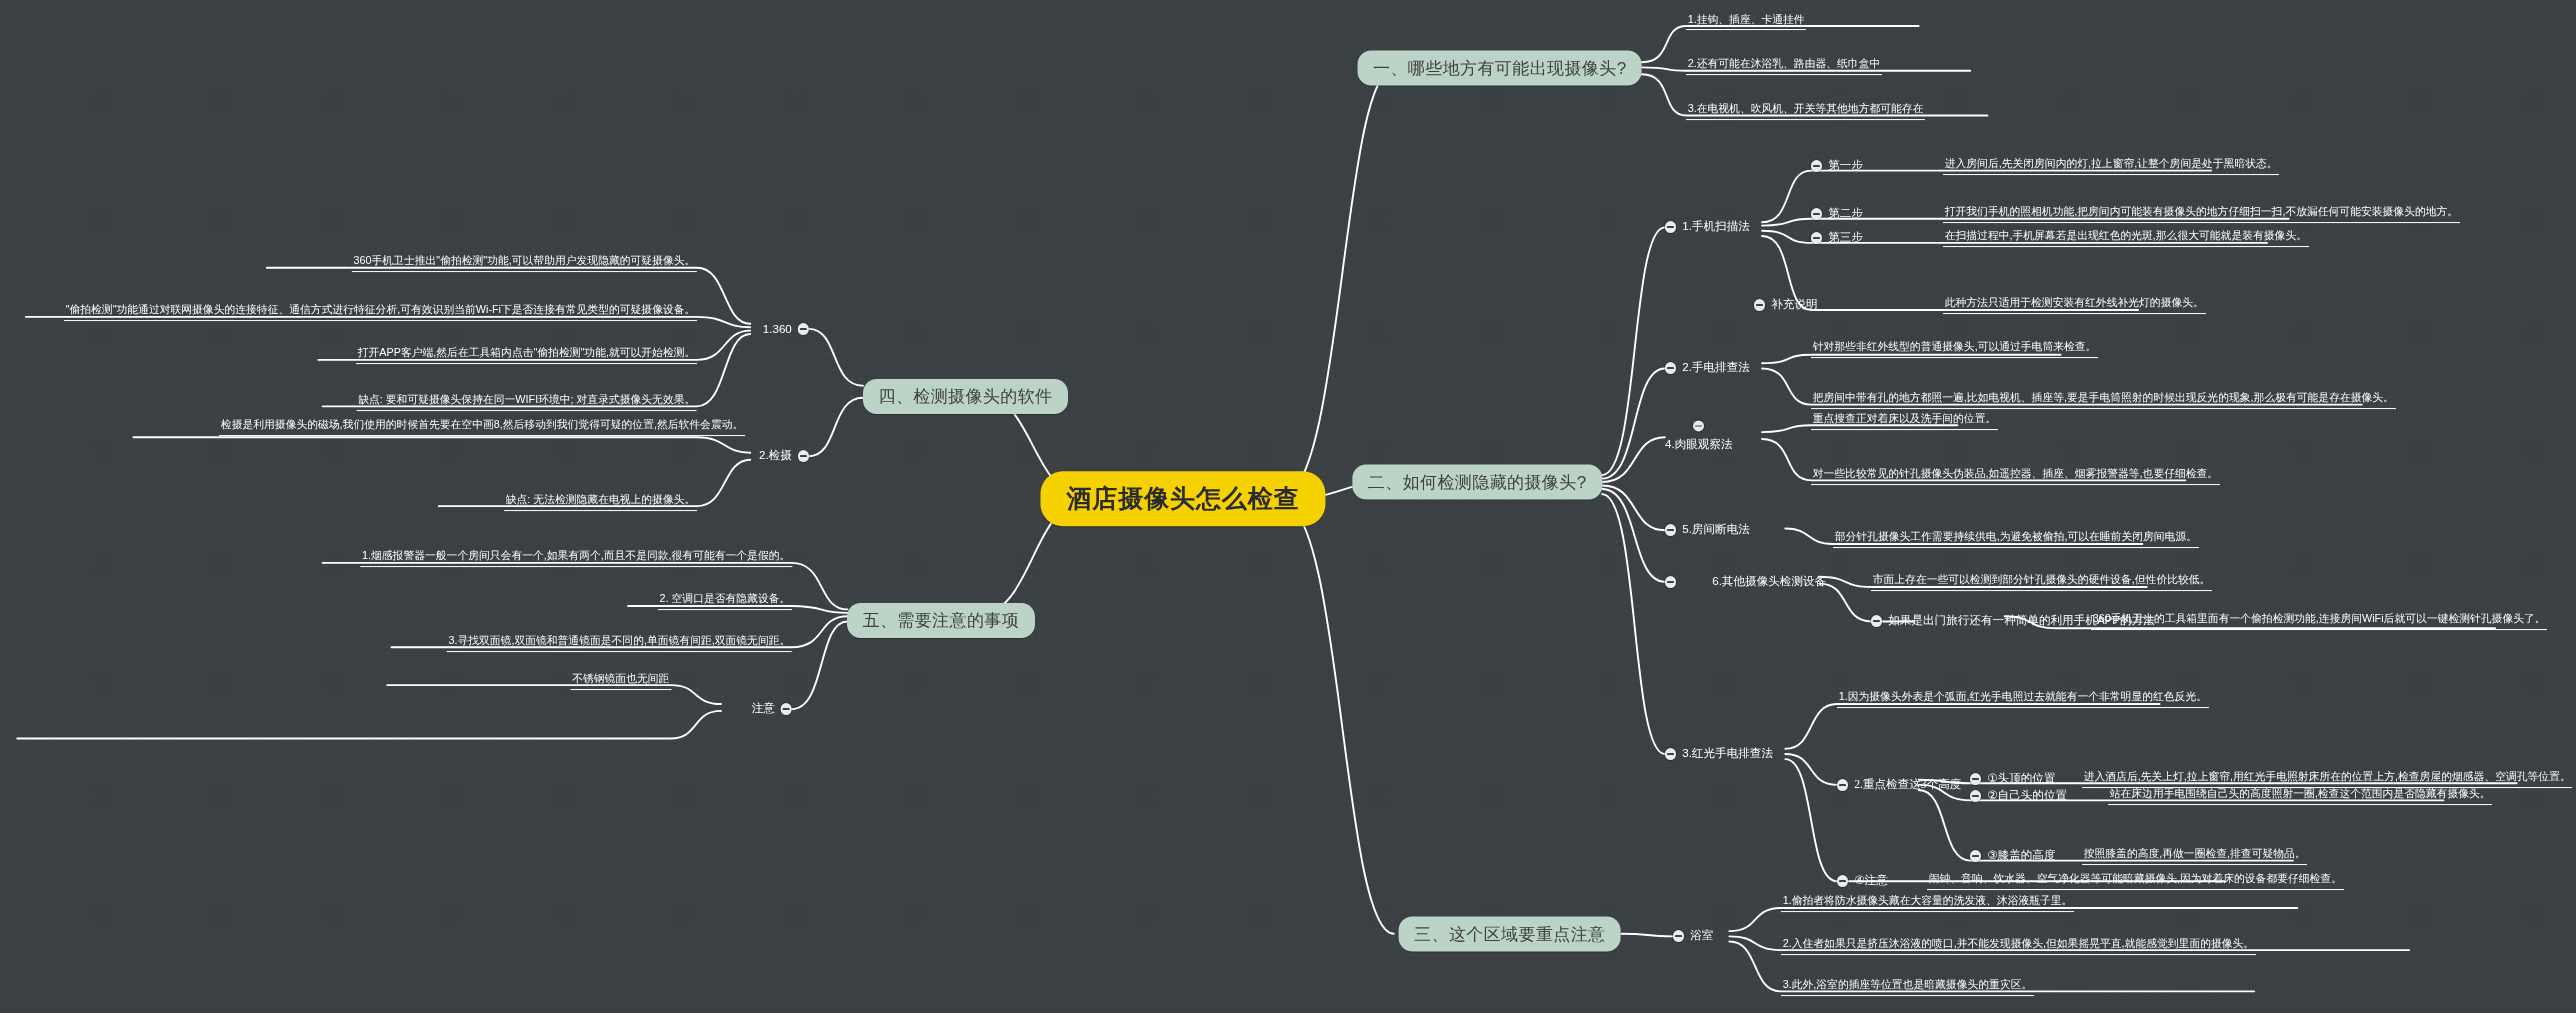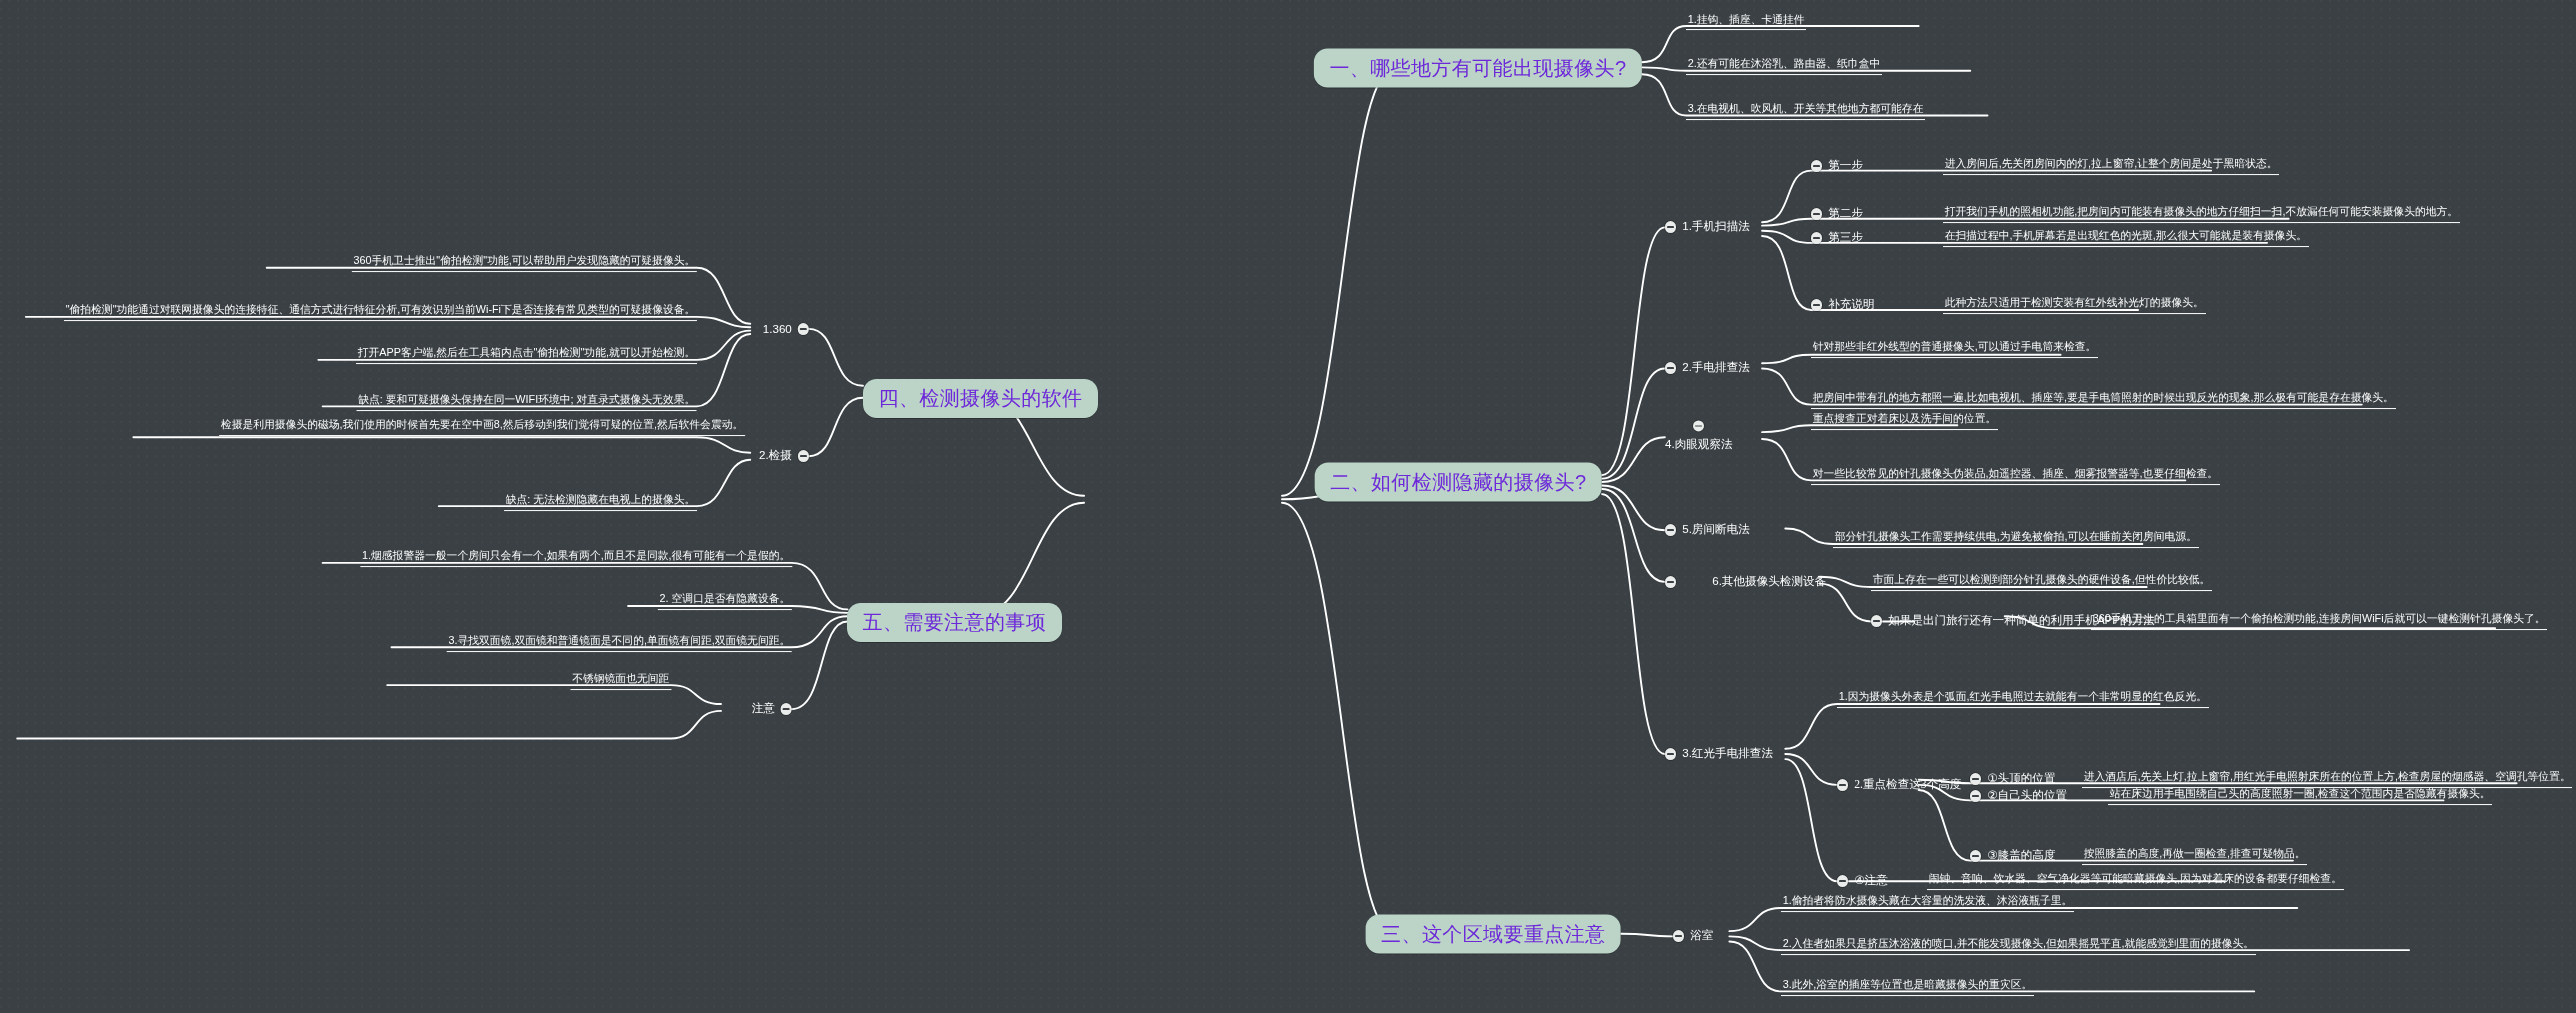--- a/index.html
+++ b/index.html
@@ -28,24 +28,24 @@
     padding:11.2px 26px;
     font-size:25px;
     letter-spacing:0.9px;
     font-weight:600;
     box-shadow:0 0.9px 0 rgba(0,0,0,.25);
   }
 
   
   .topic{
     background:#bcd4c8;
-    color:#6d28d9;
+    color:#404040;
     border-radius:13.8px;
     padding:6px 15.5px;
-    font-size:20px;
+    font-size:17px;
     letter-spacing:0.4px;
     box-shadow:0 0.9px 0 rgba(0,0,0,.25);
   }
 
   
   .sub{
     display:flex;align-items:center;gap:6px;
     font-size:11.6px;color:#ffffff;
   }
   .sub .lbl{padding-bottom:0.9px;}
@@ -144,20 +144,21 @@
 
     <path d="M985,708 C950,708 960,654 920,654 L375,654"></path>
     <path d="M985,712 C950,712 960,704 920,704 L730,704"></path>
     <path d="M985,716 C950,716 960,752 920,752 L455,752"></path>
     <path d="M985,722 C950,722 960,824 920,824"></path>
 
     <path d="M838,818 C805,818 812,796 780,796 L450,796"></path>
     <path d="M838,826 C805,826 812,858 780,858 L20,858"></path>
   </svg>
 
+  <div class="node central anchor-c" style="left:1183px;top:499px;">酒店摄像头怎么检查</div>
 
   <div class="node topic anchor-l" style="left:1642px;top:68px;">一、哪些地方有可能出现摄像头?</div>
   <div class="node leaf r anchor-r" style="left: 1686px; top: 21.5px; border-bottom: 1.7px solid rgb(255, 255, 255);">1.挂钩、插座、卡通挂件</div>
   <div class="node leaf r anchor-r" style="left: 1686px; top: 66px; border-bottom: 1.7px solid rgb(255, 255, 255);">2.还有可能在沐浴乳、路由器、纸巾盒中</div>
   <div class="node leaf r anchor-r" style="left: 1686px; top: 111px; border-bottom: 1.7px solid rgb(255, 255, 255);">3.在电视机、吹风机、开关等其他地方都可能存在</div>
 
   <div class="node topic anchor-l" style="left:1602px;top:482px;">二、如何检测隐藏的摄像头?</div>
 
   <div class="node sub anchor-r" style="left:1665px;top:227px;">
     <span class="toggle"></span>
@@ -174,21 +175,21 @@
     <span class="lbl">第二步</span>
   </div>
   <div class="node leaf r anchor-r" style="left: 1943px; top: 214px; border-bottom: 1.7px solid rgb(255, 255, 255);">打开我们手机的照相机功能,把房间内可能装有摄像头的地方仔细扫一扫,不放漏任何可能安装摄像头的地方。</div>
 
   <div class="node sub anchor-r" style="left:1811px;top:238px;">
     <span class="toggle"></span>
     <span class="lbl">第三步</span>
   </div>
   <div class="node leaf r anchor-r" style="left: 1943px; top: 238px; border-bottom: 1.7px solid rgb(255, 255, 255);">在扫描过程中,手机屏幕若是出现红色的光斑,那么很大可能就是装有摄像头。</div>
 
-  <div class="node sub anchor-r" style="left:1811px;top:305px;">
+  <div class="node sub anchor-r" style="left:1754px;top:305px;">
     <span class="toggle"></span>
     <span class="lbl">补充说明</span>
   </div>
   <div class="node leaf r anchor-r" style="left: 1943px; top: 305px; border-bottom: 1.7px solid rgb(255, 255, 255);">此种方法只适用于检测安装有红外线补光灯的摄像头。</div>
 
   <div class="node sub anchor-r" style="left:1665px;top:368px;">
     <span class="toggle"></span>
     <span class="lbl">2.手电排查法</span>
   </div>
   <div class="node leaf r anchor-r" style="left: 1811px; top: 349px; border-bottom: 1.7px solid rgb(255, 255, 255);">针对那些非红外线型的普通摄像头,可以通过手电筒来检查。</div>

